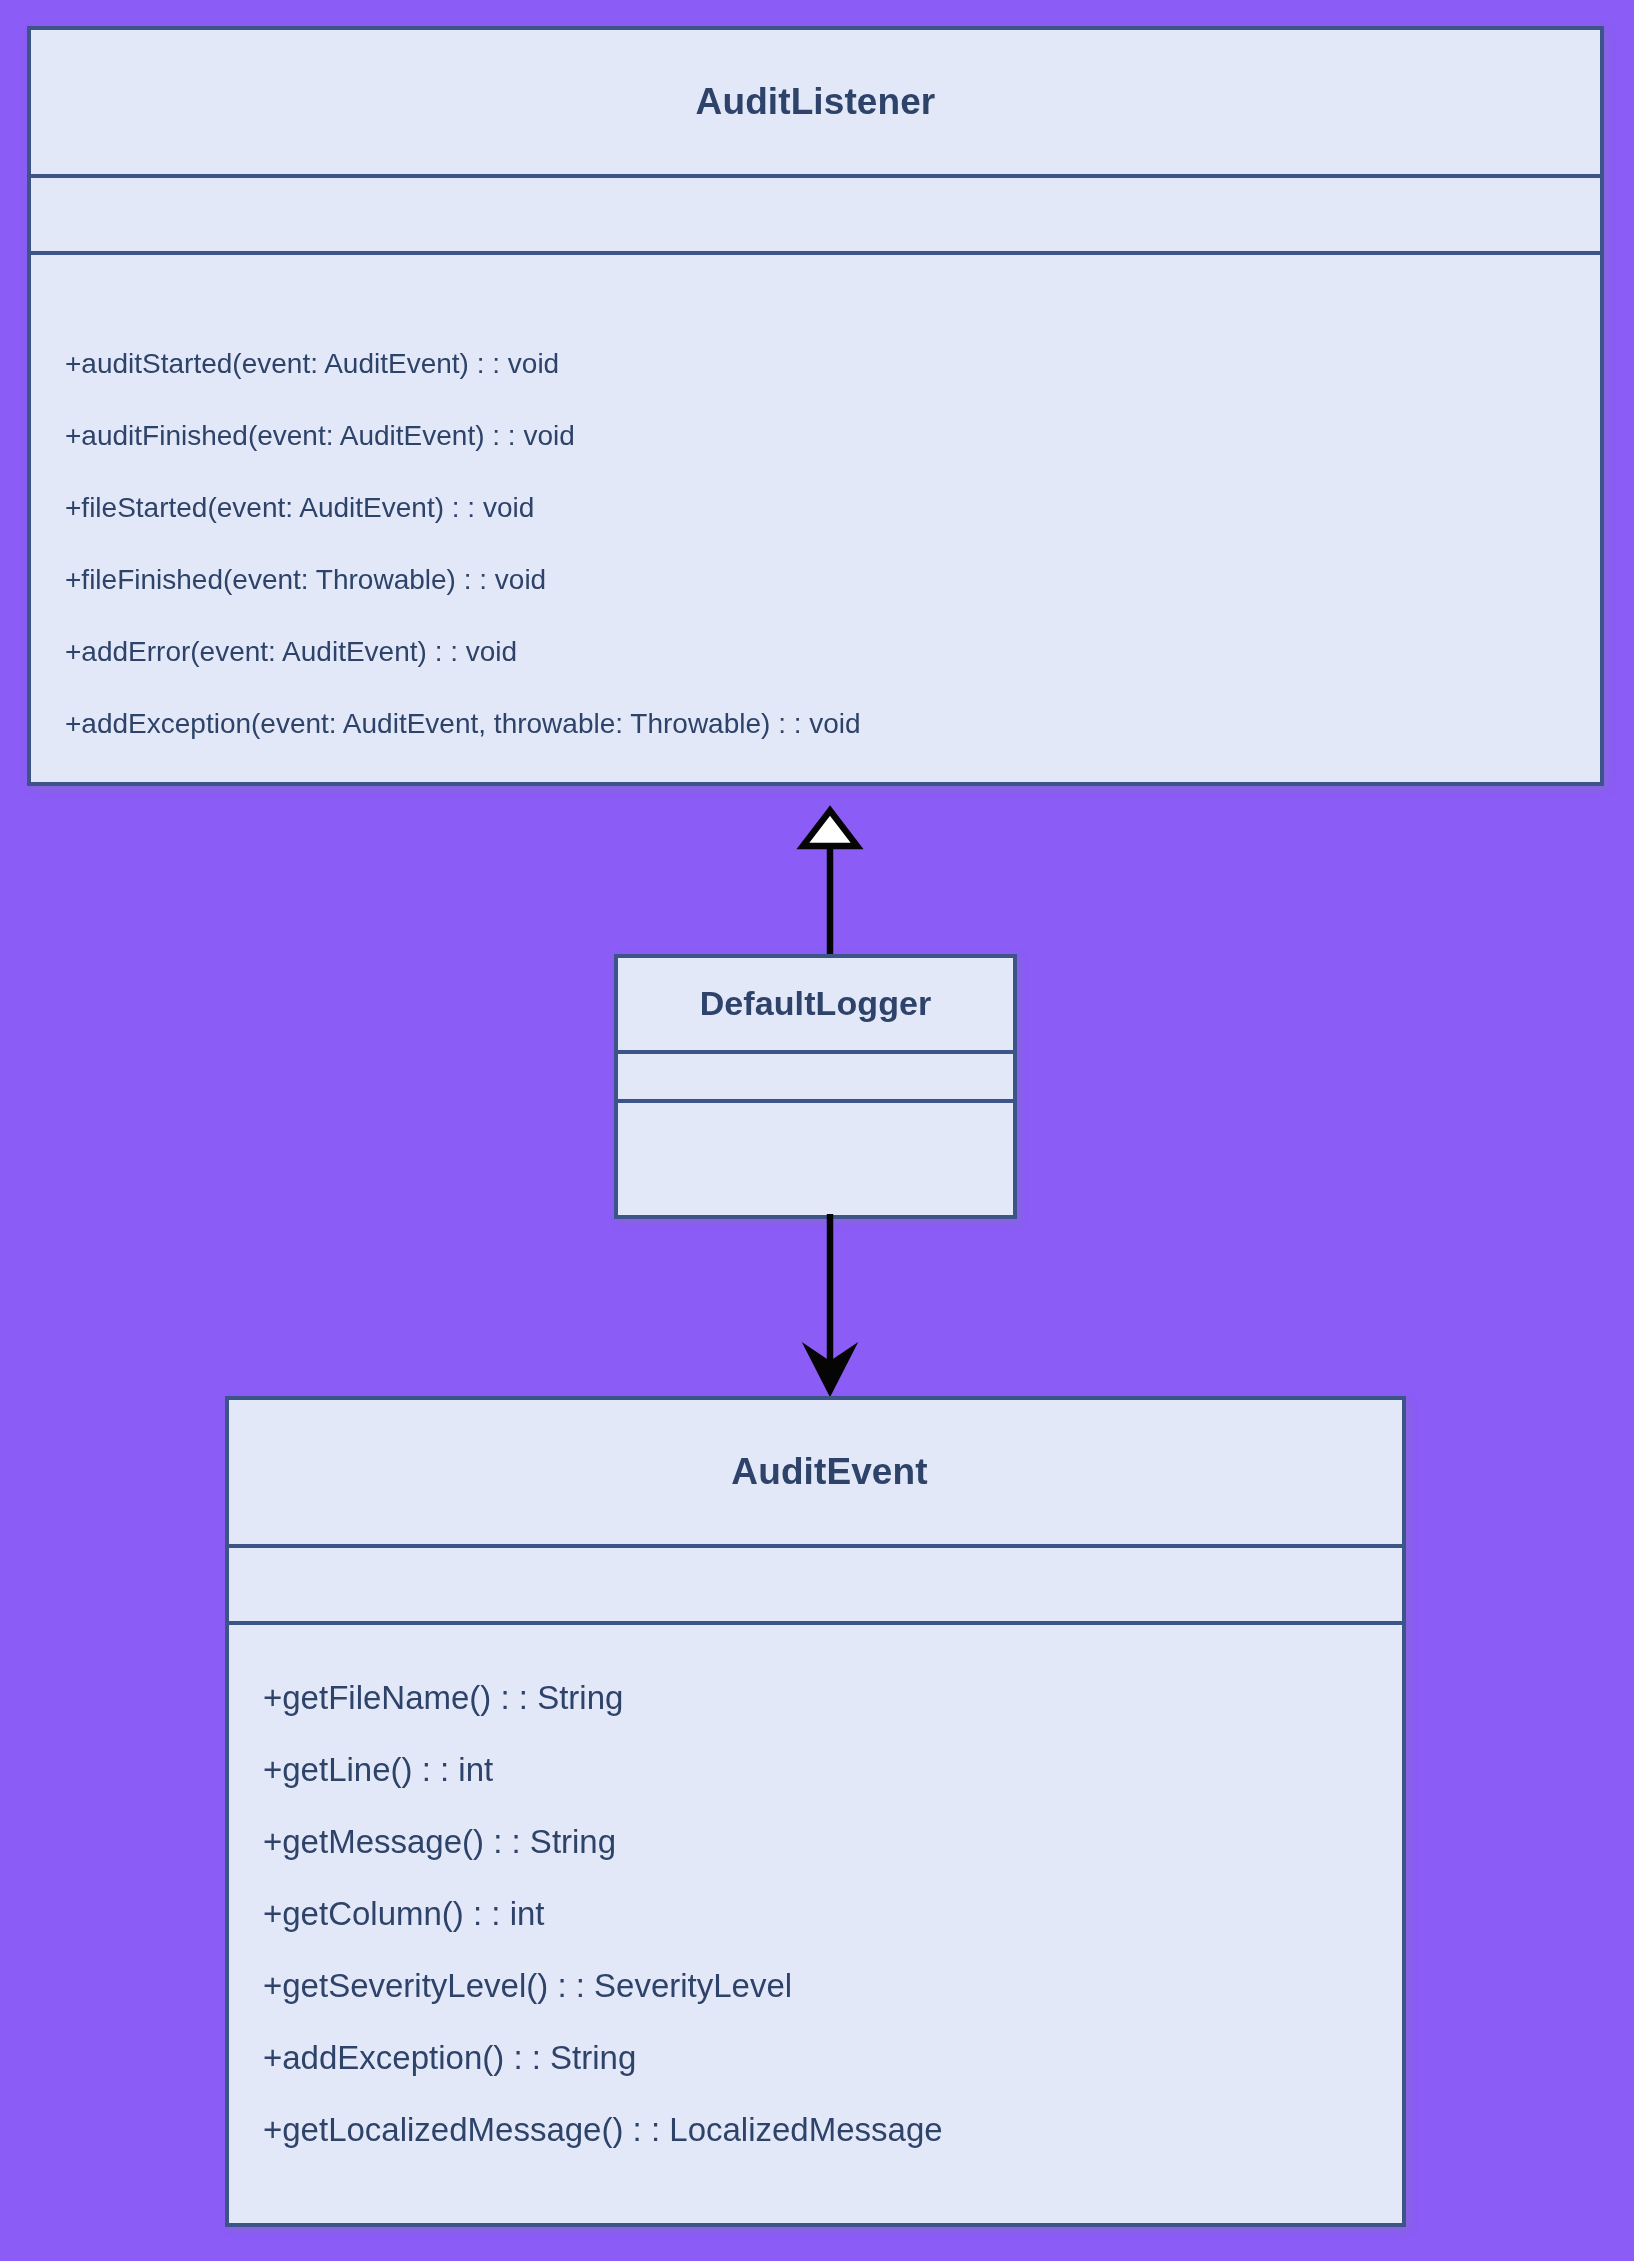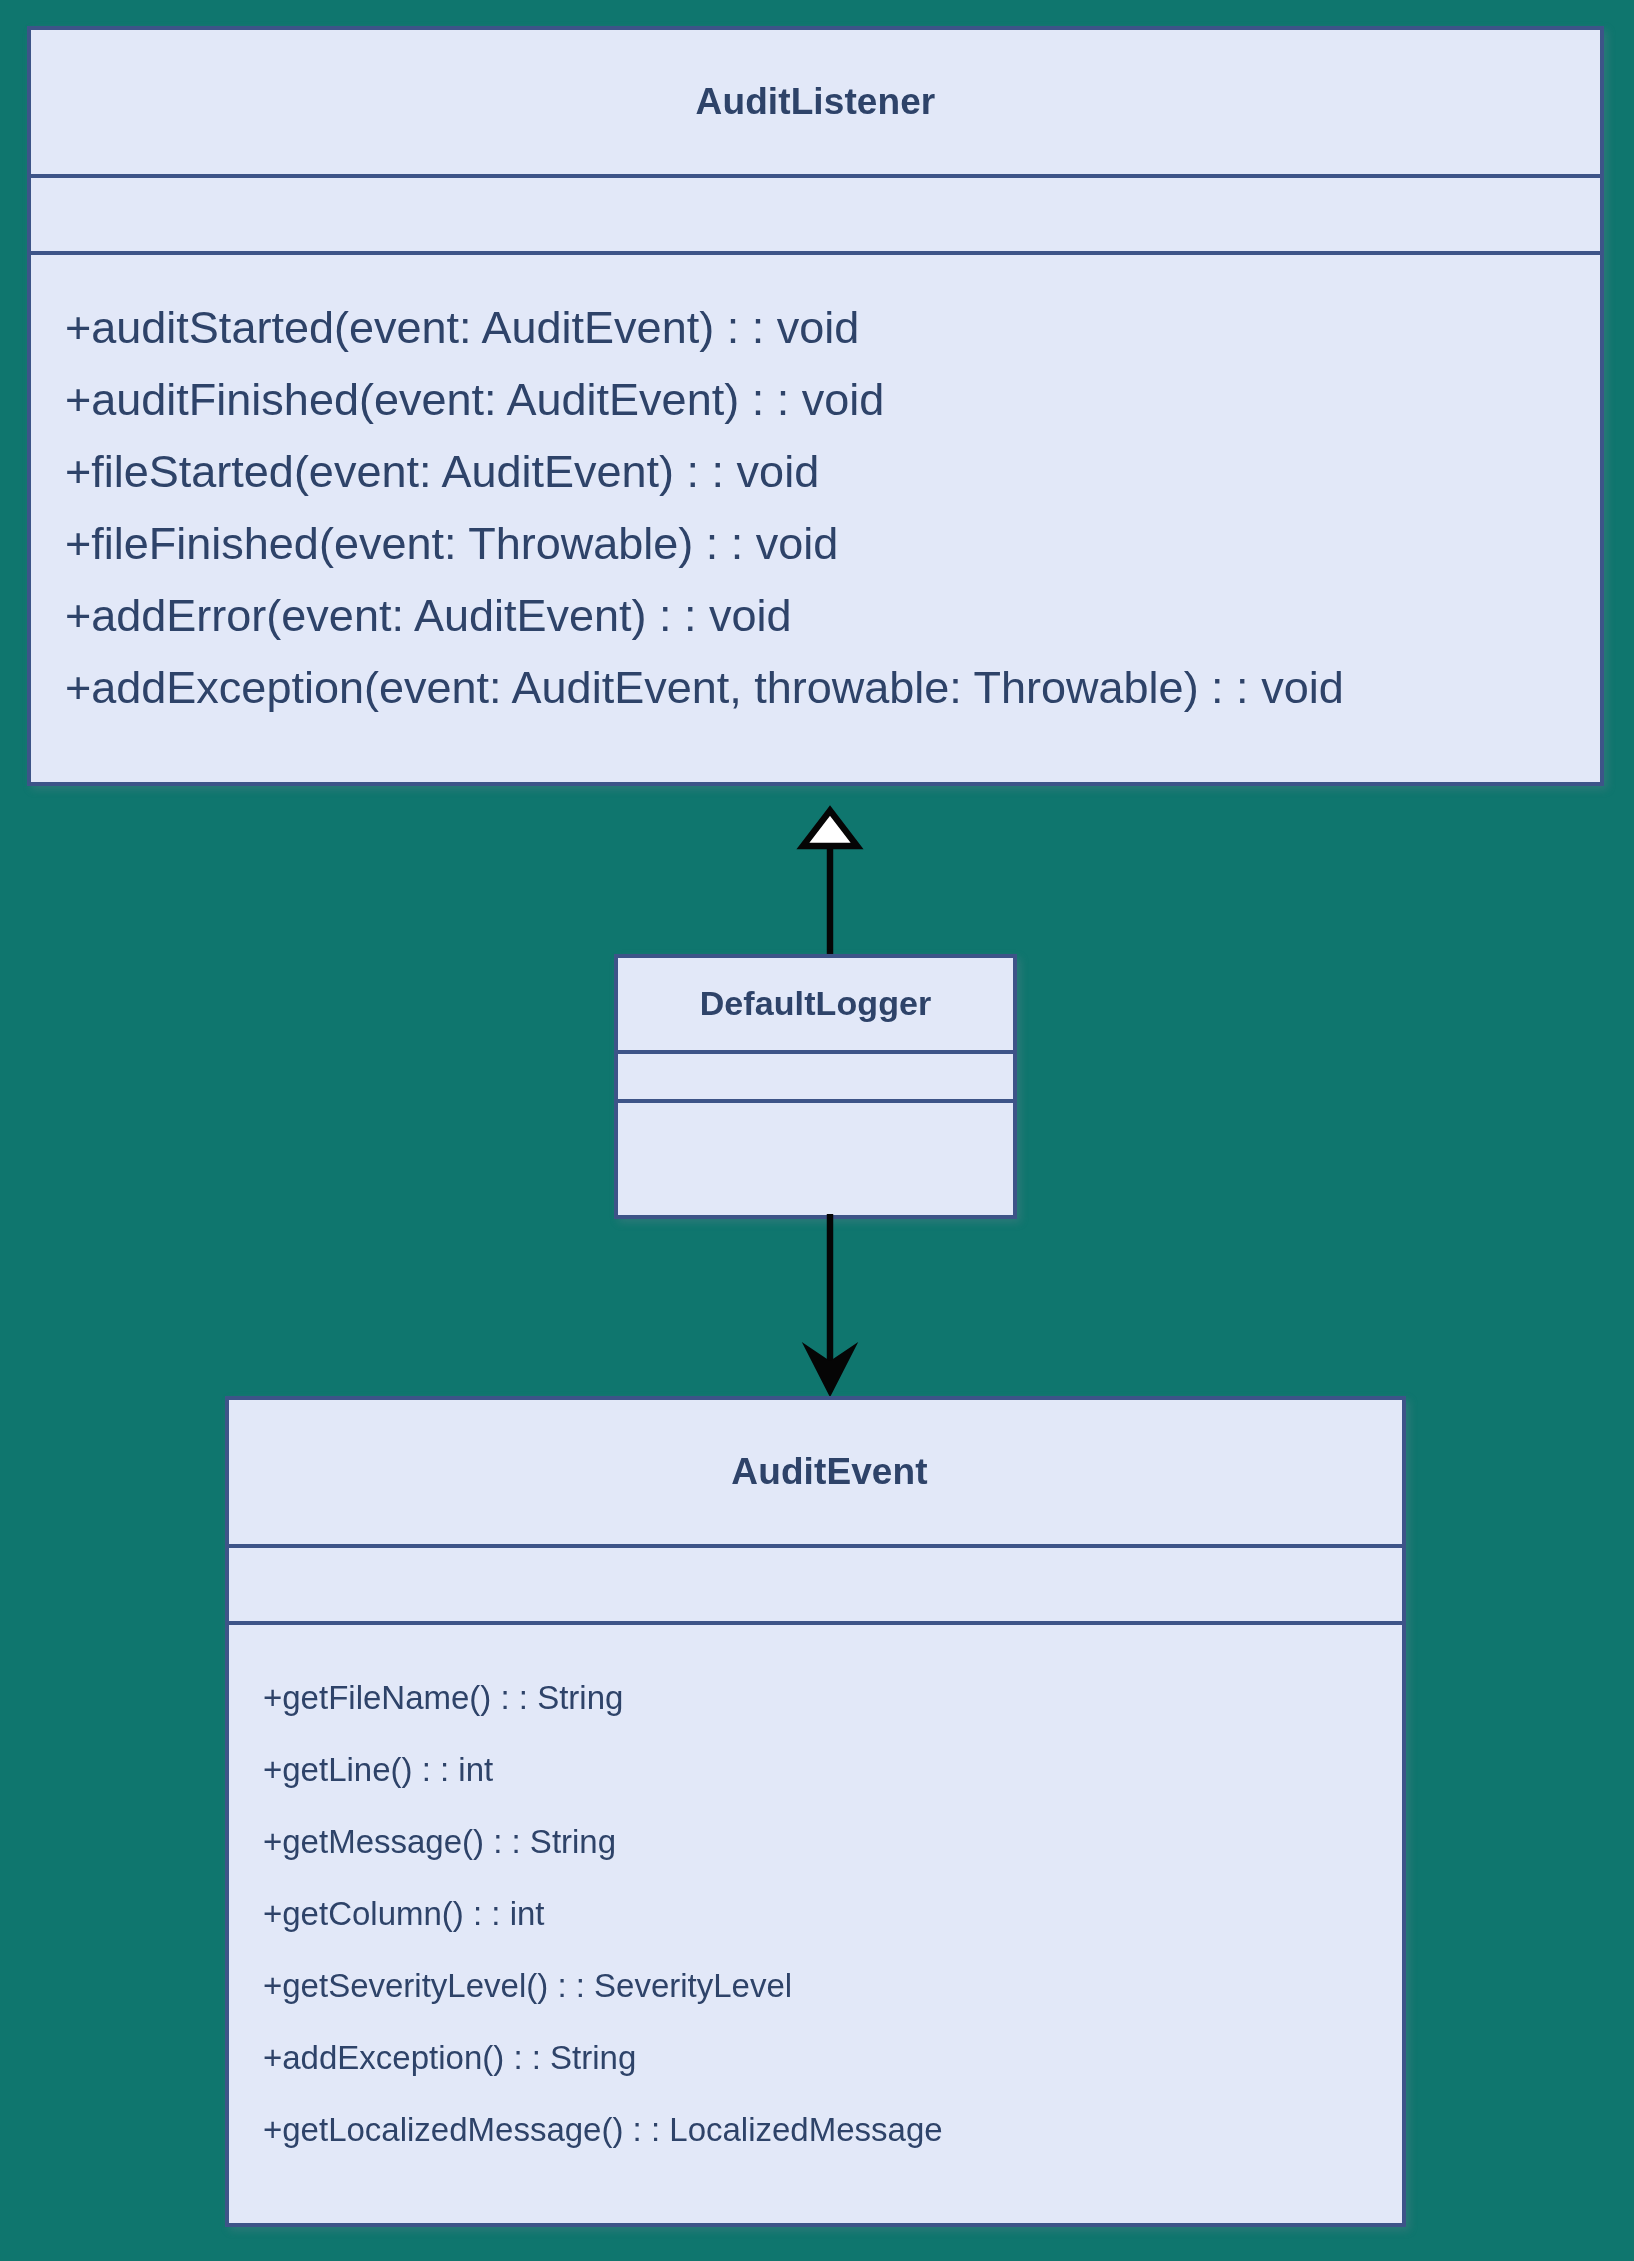--- a/index.html
+++ b/index.html
@@ -10,21 +10,21 @@
   }
   body {
     font-family: "Liberation Sans", sans-serif;
     -webkit-font-smoothing: antialiased;
   }
 
   #diagram {
     position: relative;
     width: 1635px;
     height: 2261px;
-    background: #0f766e;
+    background: #8b5cf6;
     overflow: hidden;
   }
 
   
   .uml-class {
     position: absolute;
     box-sizing: border-box;
     background: #e2e8f8;
     border: 4.1px solid #3d5488;
     box-shadow: 3.5px 3.5px 8.2px rgba(120,128,150,0.30);
@@ -68,21 +68,22 @@
     width: 1577px;
     height: 760px;
   }
   #class-auditlistener .uml-title {
     height: 148px;
     font-size: 37px;
   }
   #class-auditlistener .uml-attrs { height: 77px; }
   #class-auditlistener .uml-methods {
     padding: 37px 6px 0 34px;
-    font-size: 45px;
+    font-size: 28px;
+    margin-top: 36px;
   }
   #class-auditlistener .uml-method-row {
     line-height: 72px;
     height: 72px;
   }
 
   
   #class-defaultlogger {
     left: 614px;
     top: 954px;

